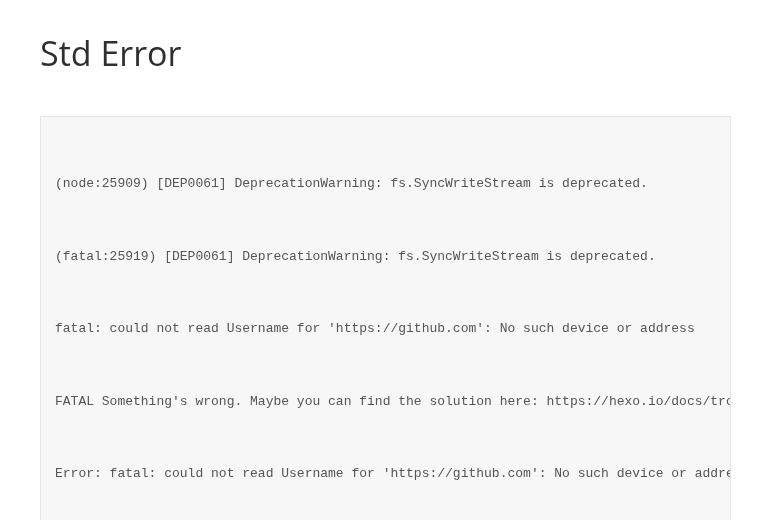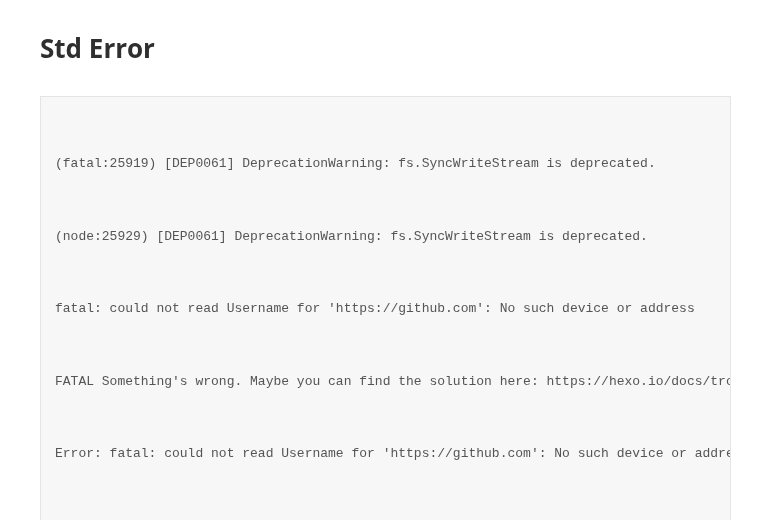--- a/index.html
+++ b/index.html
@@ -5,24 +5,24 @@
     * { box-sizing: border-box; }
     body {
       margin: 0;
       padding: 20px 40px;
       font-family: "Open Sans", "Helvetica Neue", Arial, sans-serif;
       background: #ffffff;
       color: #333;
       width: 771px;
     }
     h2.title {
-      font-size: 26px;
-      font-weight: 700;
+      font-size: 34px;
+      font-weight: 400;
       color: #2f2f2f;
-      margin: 10px 0 30px 0;
+      margin: 10px 0 40px 0;
     }
     .code-block {
       background: #f7f7f7;
       border: 1px solid #e4e4e4;
       padding: 18px 14px 6px 14px;
       overflow-x: scroll;
       font-family: "Consolas", "Menlo", "Monaco", "Courier New", monospace;
       font-size: 13px;
       color: #555;
       line-height: 1.5;
@@ -47,22 +47,22 @@
       height: 14px;
       display: block;
     }
   </style>
 </head>
 <body>
 
 <h2 class="title">Std Error</h2>
 
 <div class="code-block">
+  <div class="code-line">(node:25909) [DEP0061] DeprecationWarning: fs.SyncWriteStream is deprecated.</div>
   <div class="code-line">(fatal:25919) [DEP0061] DeprecationWarning: fs.SyncWriteStream is deprecated.</div>
-  <div class="code-line">(node:25929) [DEP0061] DeprecationWarning: fs.SyncWriteStream is deprecated.</div>
   <div class="code-line">fatal: could not read Username for 'https://github.com': No such device or address</div>
   <div class="code-line">FATAL Something's wrong. Maybe you can find the solution here: https://hexo.io/docs/troubleshooting.html</div>
   <div class="code-line">Error: fatal: could not read Username for 'https://github.com': No such device or address</div>
   
   
   
   
   
   
 </div>

